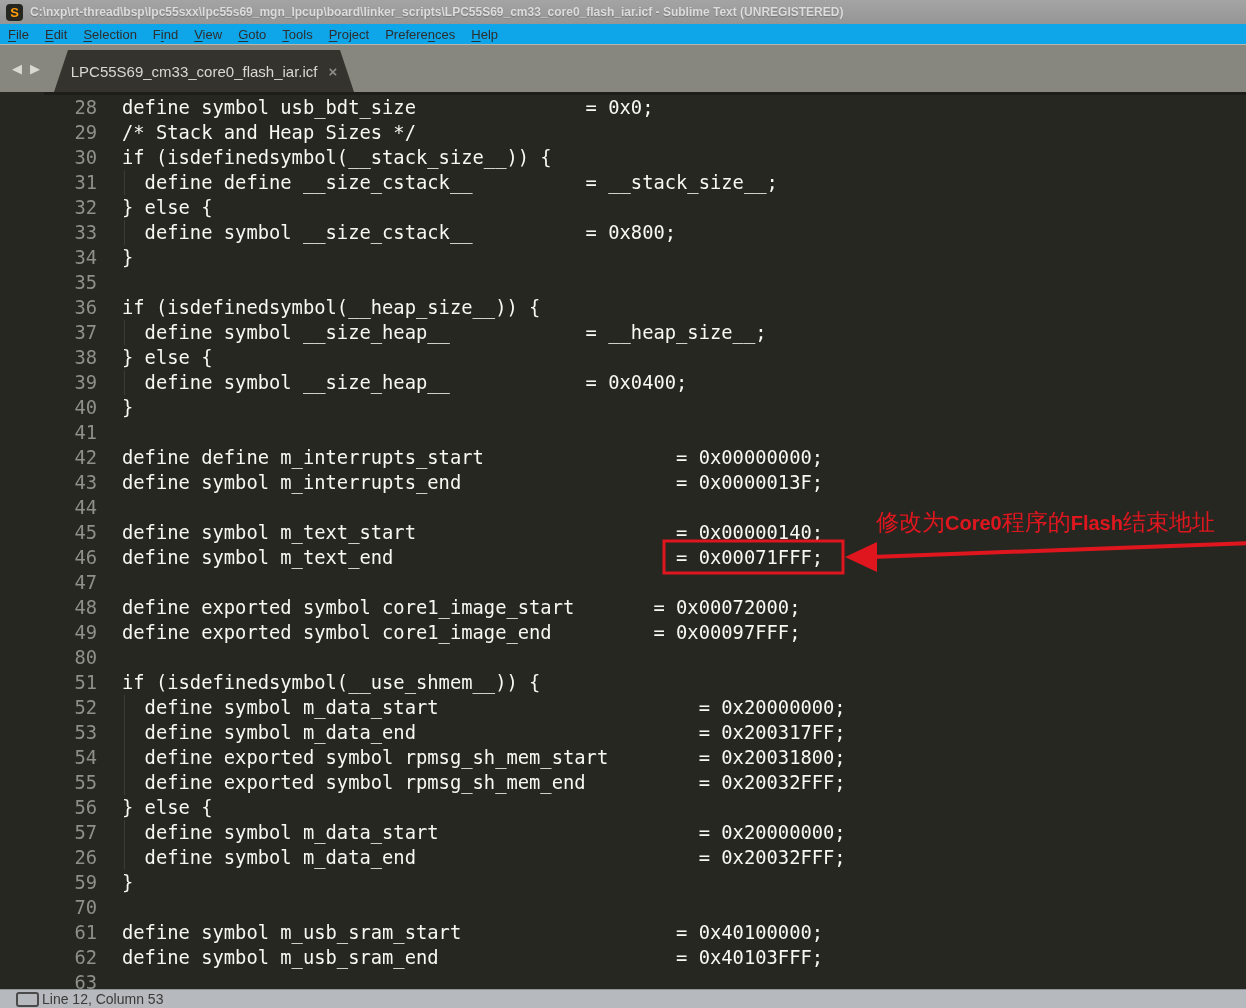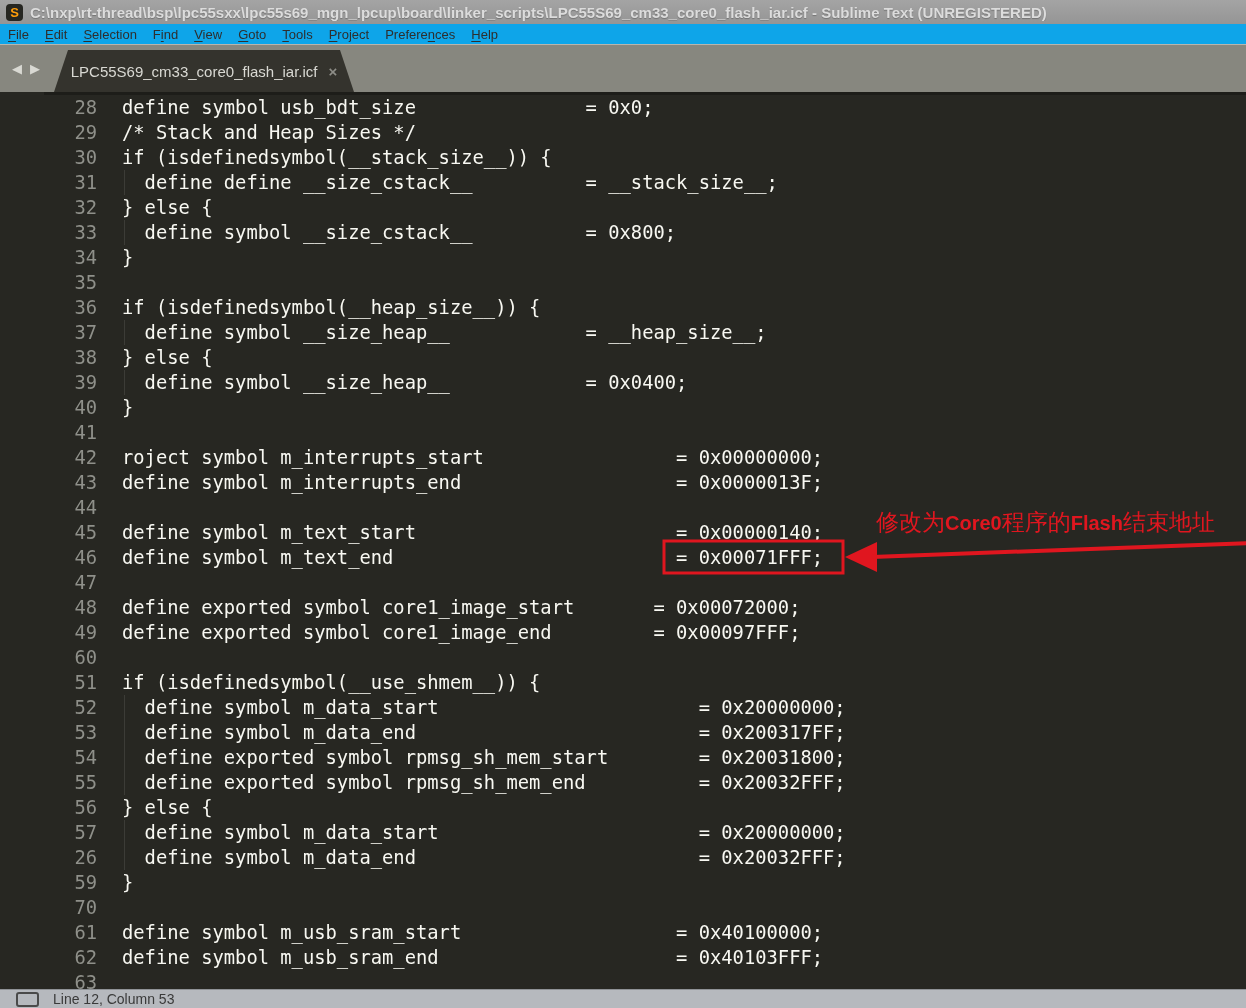--- a/index.html
+++ b/index.html
@@ -5,21 +5,21 @@
   * { margin:0; padding:0; box-sizing:content-box; }
   html,body { width:1246px; height:1008px; overflow:hidden; background:#272722;
               font-family:"Liberation Sans", sans-serif; }
 
   
   .titlebar { height:24px; background:linear-gradient(#a4a4a4,#959595);
               display:flex; align-items:center; padding:0 6px; gap:7px; }
   .app-icon { width:17px; height:17px; background:#262621; border-radius:4px;
               color:#ff9d0a; font-weight:bold; font-size:13px; line-height:17px;
               text-align:center; flex:none; }
-  .window-title { color:#dcdcdc; font-size:15px; font-weight:bold;
+  .window-title { color:#dcdcdc; font-size:12px; font-weight:bold;
                   text-shadow:0 1px 1px rgba(0,0,0,.25); white-space:nowrap; overflow:hidden; }
 
   
   .menubar { height:20px; background:#0ea5e9; display:flex; align-items:center;
              font-size:13px; color:#2e2e2e; border-bottom:1px solid #b8b5ad; }
   .menu-item { padding:0 8px; cursor:default; }
   .menu-item u { text-underline-offset:2px; }
 
   
   .tabbar { height:47px; background:#87877f; position:relative; }
@@ -47,21 +47,21 @@
   
   .overlay-svg { position:absolute; inset:0; pointer-events:none; }
   .annotation-text { position:absolute; left:832px; top:412px; white-space:nowrap;
             color:#e0161f; pointer-events:none; line-height:30px; }
   .annotation-text .cjk   { font-family:"DejaVu Serif", serif; font-size:23px; }
   .annotation-text .latin { font-family:"Liberation Sans", sans-serif;
                             font-size:20px; font-weight:bold; }
 
   
   .statusbar { height:18px; background:#b6b9be; border-top:1px solid #8f9296;
-               display:flex; align-items:center; gap:14px; padding-left:16px;
+               display:flex; align-items:center; gap:3px; padding-left:16px;
                font-size:14px; color:#3a3a3a; }
   .status-icon { width:19px; height:11px; border:2px solid #4a4a4a; border-radius:3px;
                  flex:none; }
 </style>
 </head>
 <body>
 
 <div class="titlebar">
   <div class="app-icon">S</div>
   <div class="window-title">C:\nxp\rt-thread\bsp\lpc55sxx\lpc55s69_mgn_lpcup\board\linker_scripts\LPC55S69_cm33_core0_flash_iar.icf - Sublime Text (UNREGISTERED)</div>
@@ -144,21 +144,21 @@
       <div class="code-line">
         <span class="ln">40</span>
         <span class="code-text">}</span>
       </div>
       <div class="code-line">
         <span class="ln">41</span>
         <span class="code-text"></span>
       </div>
       <div class="code-line">
         <span class="ln">42</span>
-        <span class="code-text">roject symbol m_interrupts_start                 = 0x00000000;</span>
+        <span class="code-text">define define m_interrupts_start                 = 0x00000000;</span>
       </div>
       <div class="code-line">
         <span class="ln">43</span>
         <span class="code-text">define symbol m_interrupts_end                   = 0x0000013F;</span>
       </div>
       <div class="code-line">
         <span class="ln">44</span>
         <span class="code-text"></span>
       </div>
       <div class="code-line">
@@ -175,21 +175,21 @@
       </div>
       <div class="code-line">
         <span class="ln">48</span>
         <span class="code-text">define exported symbol core1_image_start       = 0x00072000;</span>
       </div>
       <div class="code-line">
         <span class="ln">49</span>
         <span class="code-text">define exported symbol core1_image_end         = 0x00097FFF;</span>
       </div>
       <div class="code-line">
-        <span class="ln">60</span>
+        <span class="ln">80</span>
         <span class="code-text"></span>
       </div>
       <div class="code-line">
         <span class="ln">51</span>
         <span class="code-text">if (isdefinedsymbol(__use_shmem__)) {</span>
       </div>
       <div class="code-line indented">
         <span class="ln">52</span>
         <span class="code-text">  define symbol m_data_start                       = 0x20000000;</span>
       </div>

